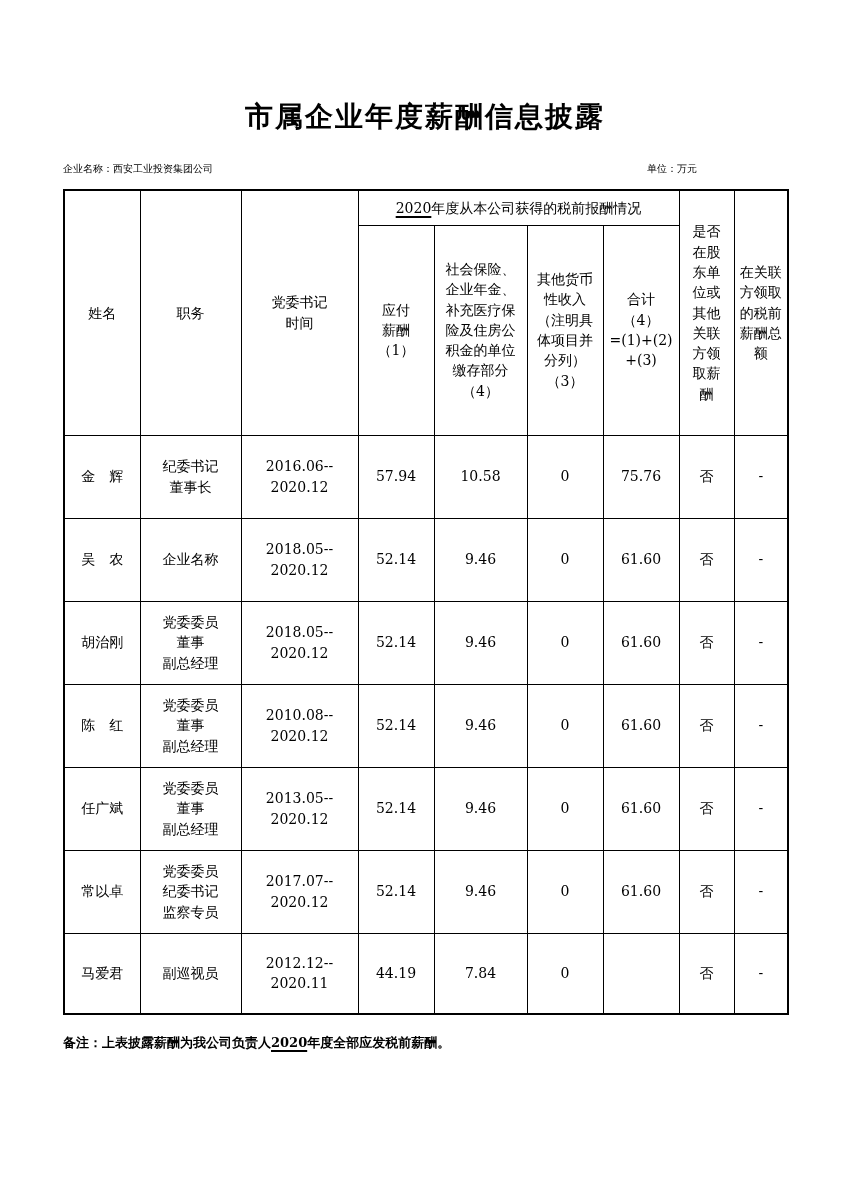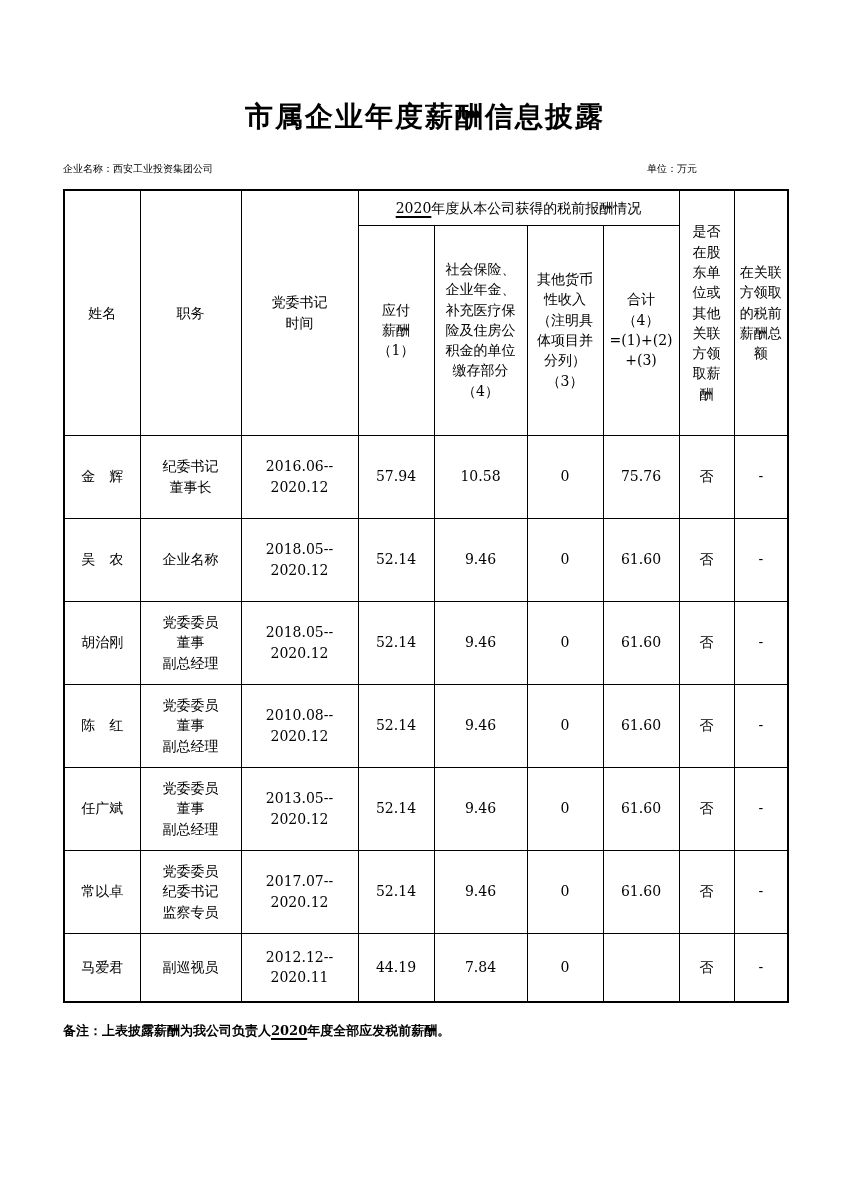--- a/index.html
+++ b/index.html
@@ -57,21 +57,21 @@
     font-weight: normal;
     font-size: 14px;
     line-height: 1.45;
     white-space: pre-line;
     padding: 2px 1px;
     overflow: hidden;
   }
   tr.span-row { height: 35px; }
   tr.subhead-row { height: 210px; }
   tr.data-row { height: 83px; }
-  tr.data-row-last { height: 69px; }
+  tr.data-row-last { height: 81px; }
   .note {
     margin: 19px 63px 0 63px;
     font-size: 13px;
     font-weight: bold;
   }
 </style>
 </head>
 <body>
 
 <div class="page">

